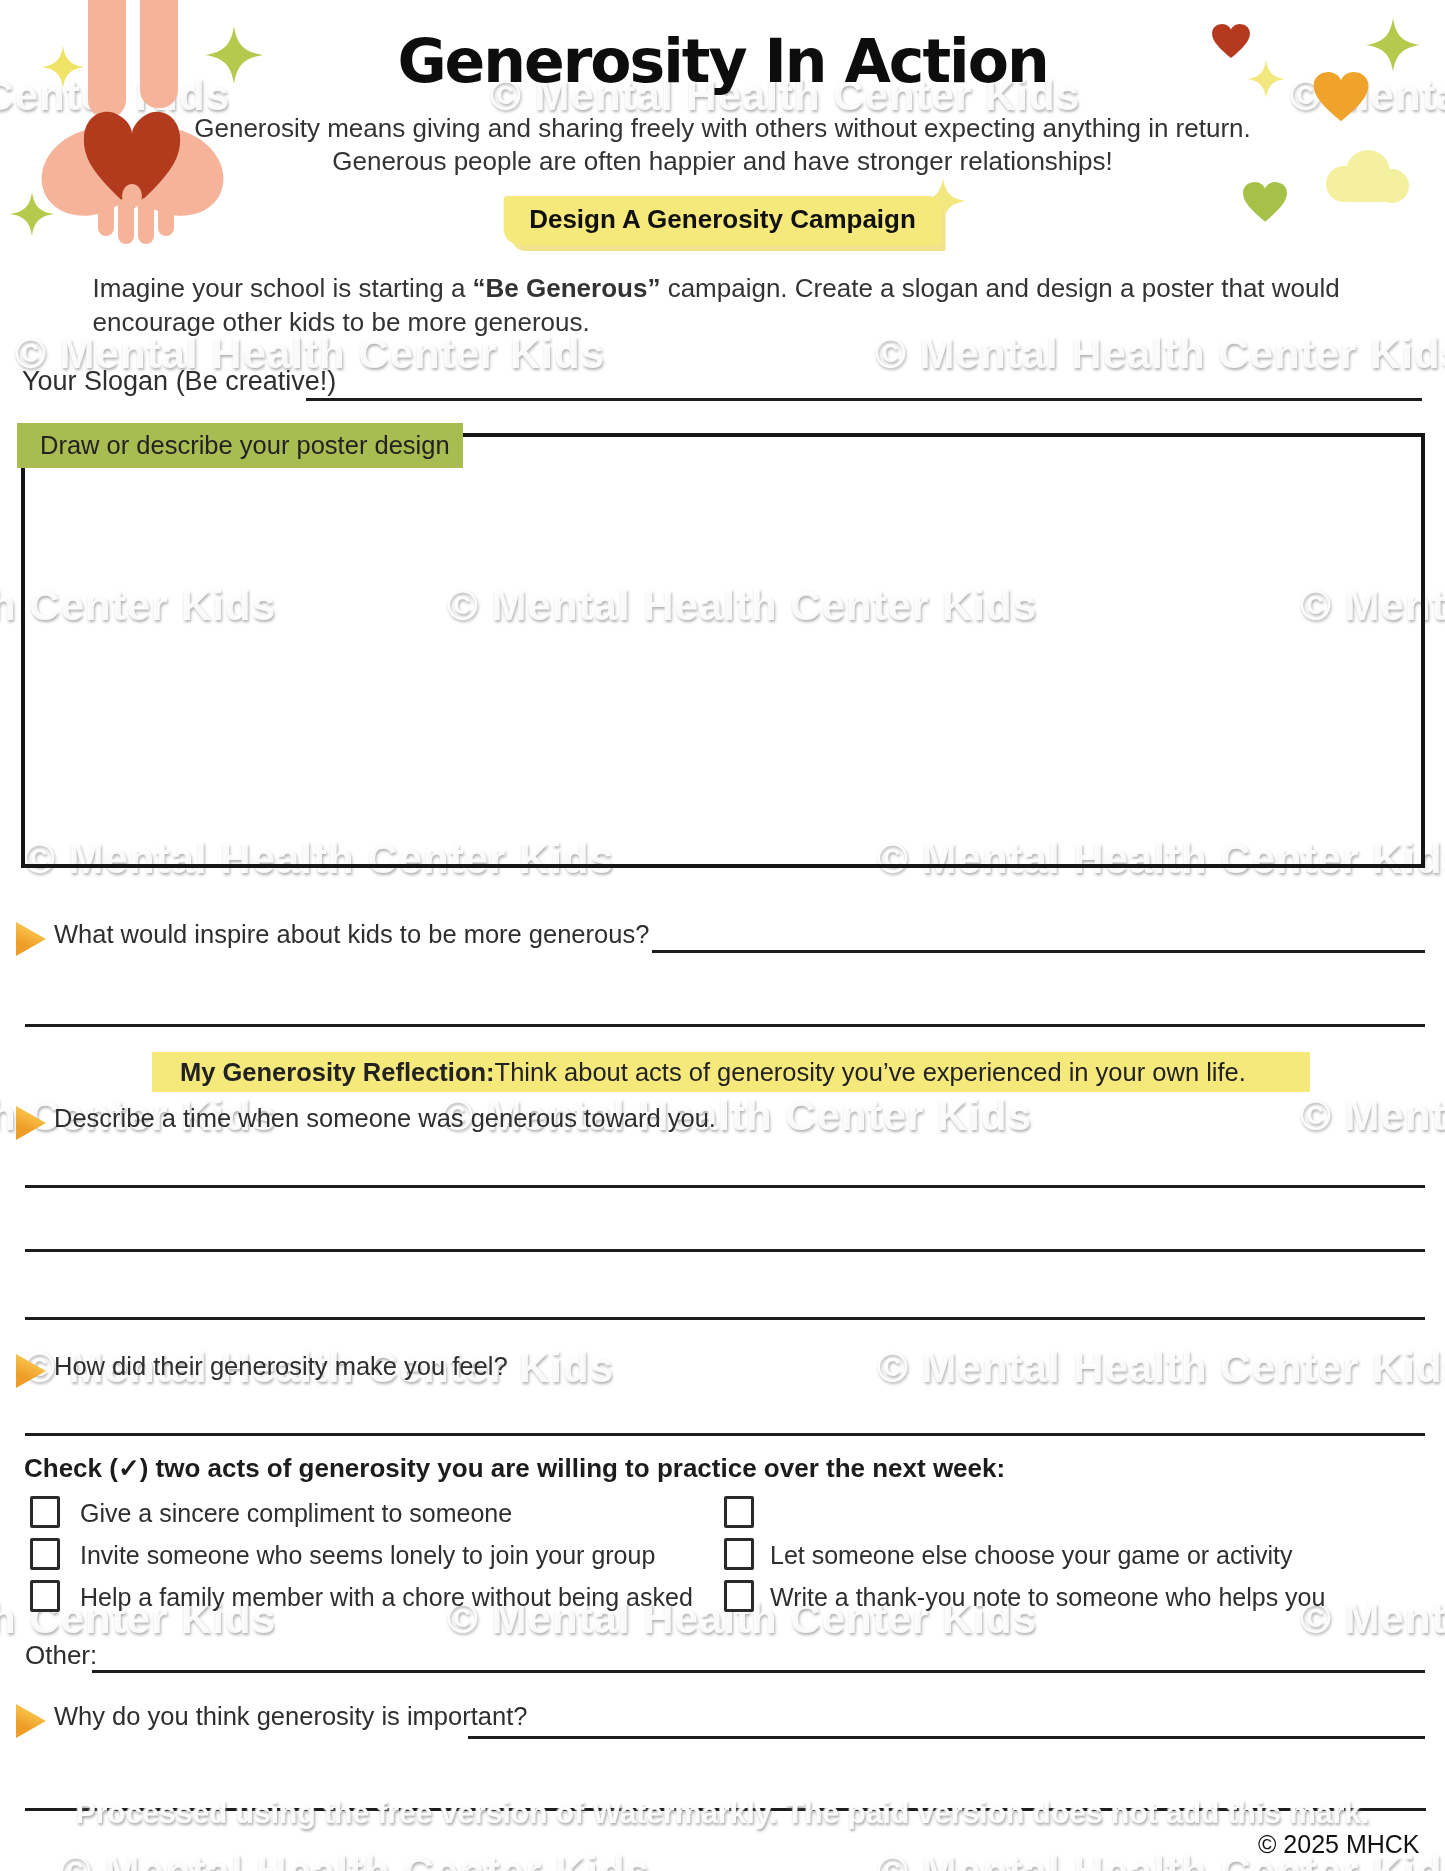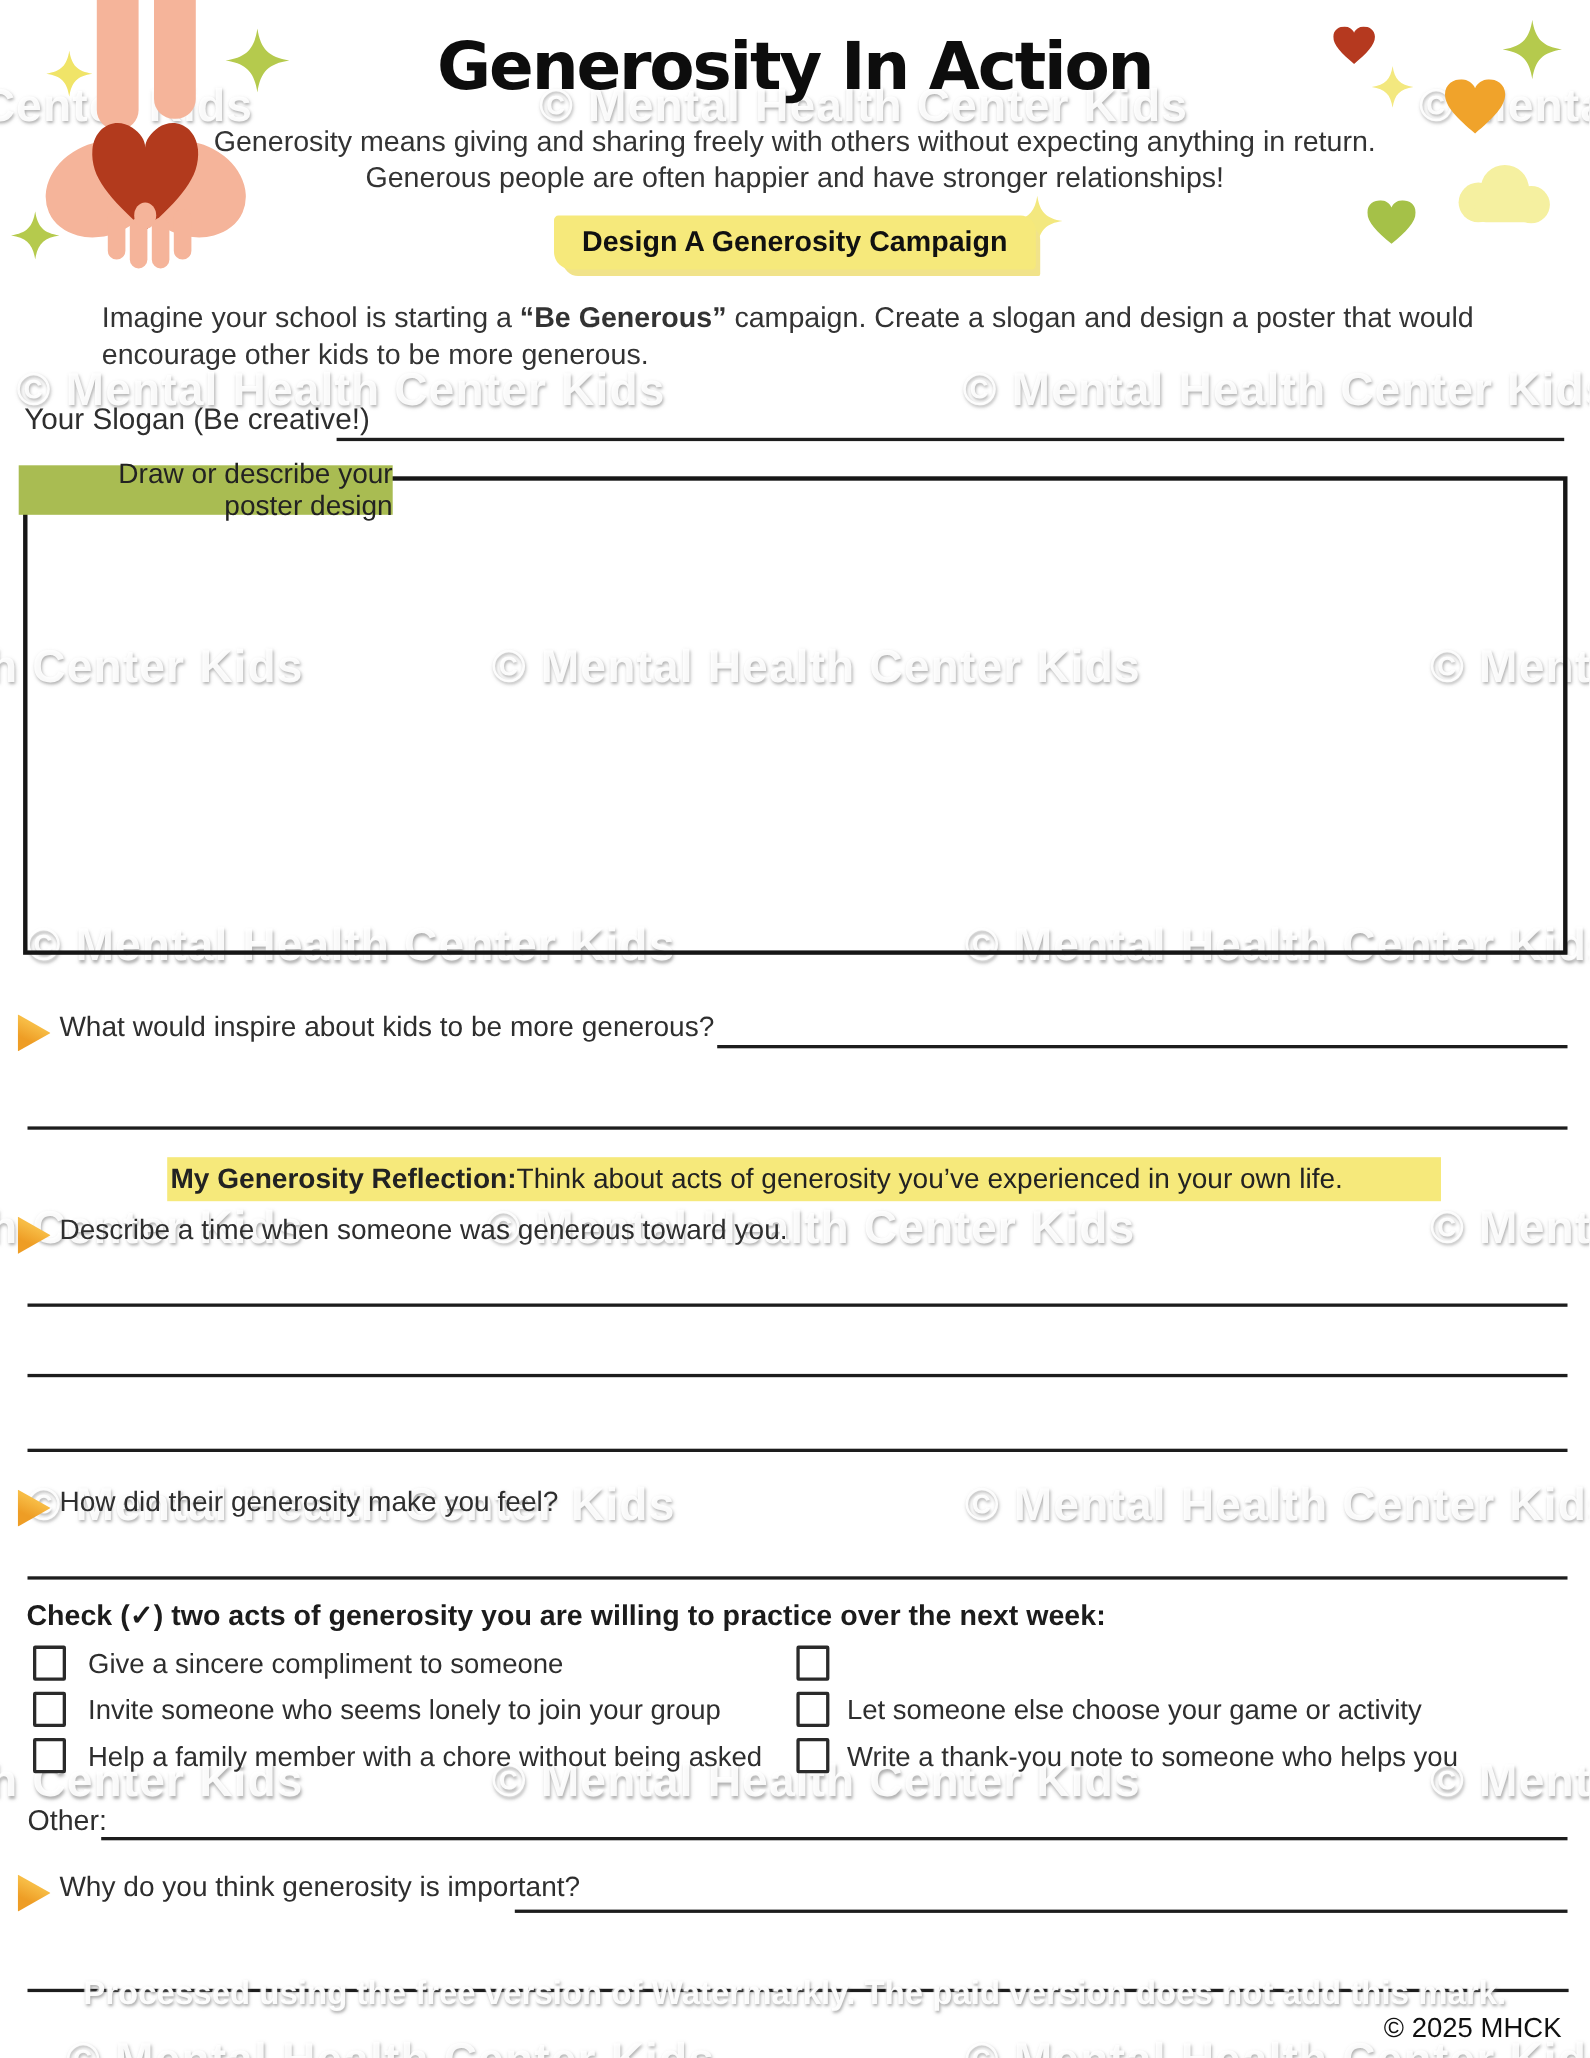--- a/index.html
+++ b/index.html
@@ -24,27 +24,27 @@
   .instructions{position:absolute;top:272px;left:50%;transform:translateX(-50%);width:1260px;
          text-align:left;font-size:26px;line-height:1.3;color:#333;}
   
   .abs{position:absolute;}
   .wline{position:absolute;height:3px;background:#1d1d1d;}
   .arrow{position:absolute;width:30px;height:34px;
          background:linear-gradient(205deg,#f7bc45 35%,#ee9d25 70%);
          clip-path:polygon(0 0,100% 50%,0 100%);}
   .qtext{position:absolute;font-size:25.5px;color:#2e2e2e;white-space:nowrap;}
   .label{position:absolute;font-size:26px;color:#2e2e2e;white-space:nowrap;}
-  .green-label{position:absolute;left:17px;top:423px;width:340px;height:45px;background:#a9bc52;
+  .green-label{position:absolute;left:17px;top:423px;width:446px;height:45px;background:#a9bc52;
          display:flex;align-items:center;padding-left:23px;box-sizing:border-box;
-         font-size:25.5px;color:#222;z-index:3;text-align:right;}
+         font-size:25.5px;color:#222;z-index:3;}
   .drawbox{position:absolute;left:21px;top:433px;width:1404px;height:435px;
          border:4px solid #161616;box-sizing:border-box;background:transparent;z-index:2;}
   .band{position:absolute;left:152px;top:1052px;width:1158px;height:40px;background:#f6e97b;
-        display:flex;align-items:center;padding-left:3px;box-sizing:border-box;
+        display:flex;align-items:center;padding-left:28px;box-sizing:border-box;
         font-size:25.5px;color:#222;white-space:nowrap;}
   .check-prompt{position:absolute;left:24px;top:1453px;font-size:26px;font-weight:bold;color:#1c1c1c;}
   .cbx{position:absolute;width:30px;height:32px;border:3px solid #2a2a2a;border-radius:2px;
        background:#fff;box-sizing:border-box;}
   .cbx-label{position:absolute;font-size:25px;color:#2e2e2e;white-space:nowrap;}
   .copyright{position:absolute;left:1258px;top:1830px;font-size:25px;color:#111;}
   b{font-weight:bold;}
 </style>
 </head>
 <body>

